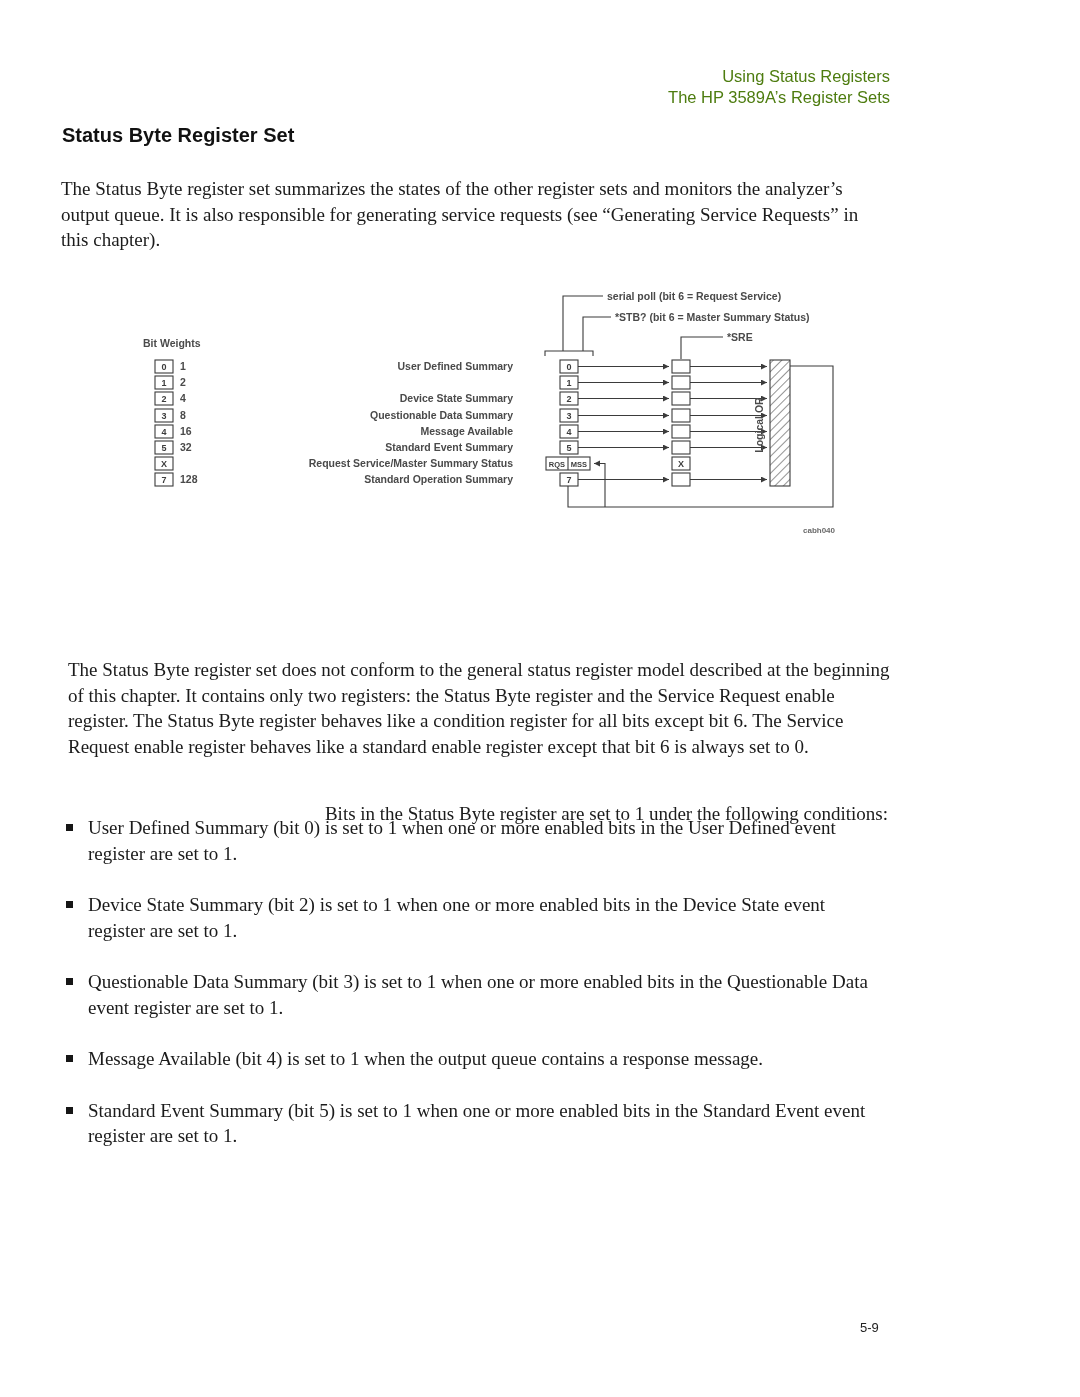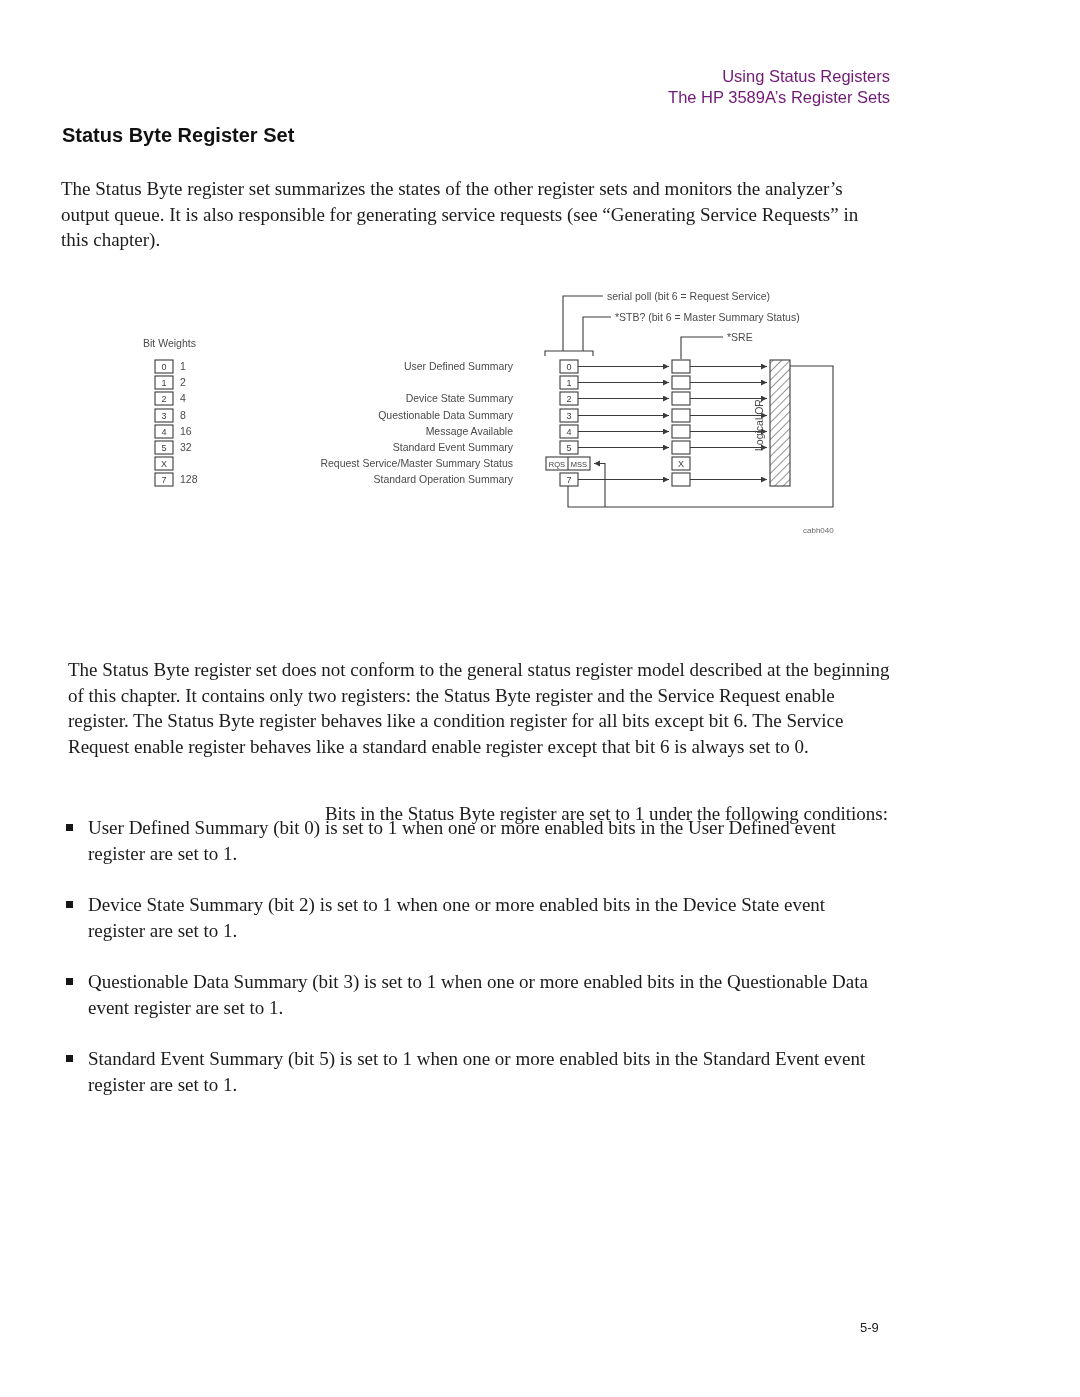--- a/index.html
+++ b/index.html
@@ -3,31 +3,31 @@
 <meta charset="utf-8">
 <style>
   html,body { margin:0; padding:0; background:#e8e8e8; }
   .page {
     position:relative; width:1080px; height:1397px; margin:0 auto;
     background:#ffffff; overflow:hidden;
     font-family:"Liberation Serif", serif; color:#1b1b1b;
   }
   .header-right {
     position:absolute; top:66px; right:190px; text-align:right;
-    font-family:"Liberation Sans", sans-serif; font-size:16.5px; line-height:21px; color:#701a75;
+    font-family:"Liberation Sans", sans-serif; font-size:16.5px; line-height:21px; color:#4d7c0f;
   }
   .doc-title {
     position:absolute; left:62px; top:124px; margin:0;
     font-family:"Liberation Sans", sans-serif; font-weight:bold; font-size:20px; color:#111;
   }
   .para { position:absolute; margin:4px; font-size:19px; line-height:25.5px; }
   #intro       { left:57px; top:172px; width:800px; }
   #para-model  { left:64px; top:653px; width:828px; }
   #conditions  { left:56px; top:797px; width:828px;text-align:right; }
-  .figure-wrap { position:absolute; left:135px; top:285px; width:715px; height:255px; }
+  .figure-wrap { position:absolute; left:135px; top:285px; width:715px; height:255px;font-weight:bold; }
   .figure-caption {
     position:absolute; left:135px; top:592px; width:660px; text-align:center;
     font-family:"Liberation Sans", sans-serif; font-weight:bold; font-size:15px; color:#111;
   }
   .figure-caption .prefix { margin-right:12px; }
   .bullets {
     position:absolute; left:62px; top:812px; width:805px;
     list-style:none; margin:3px; padding:0;
   }
   .bullets li {
@@ -214,20 +214,21 @@
     <li>
       <span class="sq"></span>
       <span>Device State Summary (bit 2) is set to 1 when one or more enabled bits in the Device State event register are set to 1.</span>
     </li>
     <li>
       <span class="sq"></span>
       <span>Questionable Data Summary (bit 3) is set to 1 when one or more enabled bits in the Questionable Data event register are set to 1.</span>
     </li>
     <li>
       <span class="sq"></span>
+      <span>Message Available (bit 4) is set to 1 when the output queue contains a response message.</span>
     </li>
     <li>
       <span class="sq"></span>
       <span>Standard Event Summary (bit 5) is set to 1 when one or more enabled bits in the Standard Event event register are set to 1.</span>
     </li>
   </ul>
 
   <div class="page-num">5-9</div>
 
 </div>

